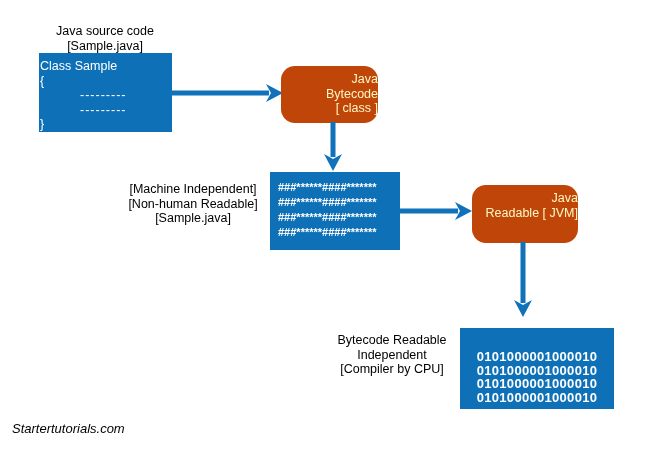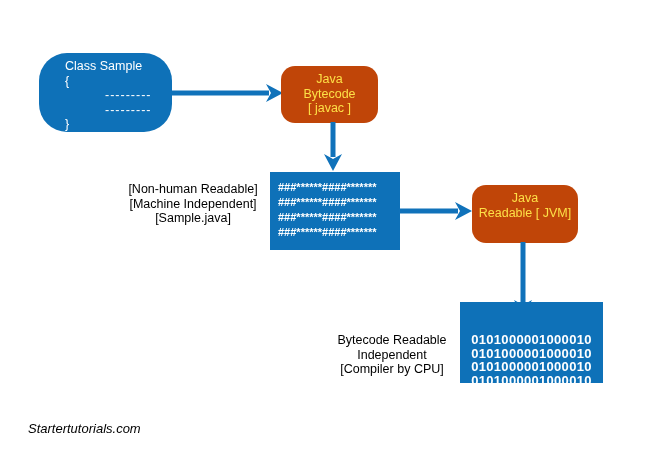--- a/index.html
+++ b/index.html
@@ -27,23 +27,23 @@
     line-height:14.5px;
     text-align:center;
     white-space:nowrap;
   }
   .bluebox{
     background:var(--blue);
     color:#fff;
   }
   .orangebox{
     background:var(--orange);
-    color:#fde047;
+    color:#fef9c3;
     border-radius:14px;
-    text-align:center;
+    text-align:right;
     font-size:12.5px;
     line-height:14.5px;
   }
   .srcline{font-size:12.5px;line-height:14.6px;white-space:pre;}
   .srcline.indent{padding-left:40px;letter-spacing:1px;}
   .codeline{
     font-weight:bold;
     font-size:11px;
     line-height:15px;
     white-space:nowrap;
@@ -63,48 +63,52 @@
     font-style:italic;
     color:var(--ink);
     white-space:nowrap;
   }
 </style>
 </head>
 <body>
 
 <div class="canvas">
 
+  <div class="abs label" style="left:30px;top:24px;width:150px;">
+    <div>Java source code</div>
+    <div>[Sample.java]</div>
+  </div>
 
-  <div class="abs bluebox" style="left:39px;top:53px;width:133px;height:79px;padding:6px 0 0 26px;border-radius:28px;">
+  <div class="abs bluebox" style="left:39px;top:53px;width:133px;height:79px;padding:6px 0 0 1px;">
     <div class="srcline">Class Sample</div>
     <div class="srcline">{</div>
     <div class="srcline indent">---------</div>
     <div class="srcline indent">---------</div>
     <div class="srcline">}</div>
   </div>
 
   <svg class="abs" style="left:170px;top:83px;" width="114" height="20">
     <line class="arrow-line" x1="0" y1="10" x2="99" y2="10"></line>
     <polygon class="arrow-head" points="96,1 113,10 96,19 101,10"></polygon>
   </svg>
 
   <div class="abs orangebox" style="left:281px;top:66px;width:97px;height:57px;padding-top:6px;">
     <div>Java</div>
     <div>Bytecode</div>
-    <div>[ javac ]</div>
+    <div>[ class ]</div>
   </div>
 
   <svg class="abs" style="left:323px;top:122px;" width="20" height="50">
     <line class="arrow-line" x1="10" y1="0" x2="10" y2="35"></line>
     <polygon class="arrow-head" points="1,32 10,49 19,32 10,37"></polygon>
   </svg>
 
   <div class="abs label" style="left:118px;top:182px;width:150px;">
+    <div>[Machine Independent]</div>
     <div>[Non-human Readable]</div>
-    <div>[Machine Independent]</div>
     <div>[Sample.java]</div>
   </div>
 
   <div class="abs bluebox" style="left:270px;top:172px;width:130px;height:78px;padding:8px 0 0 8px;">
     <div class="codeline">###******####*******</div>
     <div class="codeline">###******####*******</div>
     <div class="codeline">###******####*******</div>
     <div class="codeline">###******####*******</div>
   </div>
 
@@ -122,22 +126,22 @@
     <line class="arrow-line" x1="10" y1="0" x2="10" y2="61"></line>
     <polygon class="arrow-head" points="1,58 10,75 19,58 10,63"></polygon>
   </svg>
 
   <div class="abs label" style="left:322px;top:333px;width:140px;">
     <div>Bytecode Readable</div>
     <div>Independent</div>
     <div>[Compiler by CPU]</div>
   </div>
 
-  <div class="abs bluebox" style="left:460px;top:302px;width:143px;height:81px;padding-top:31px;">
+  <div class="abs bluebox" style="left:460px;top:328px;width:154px;height:81px;padding-top:22px;">
     <div class="binline">0101000001000010</div>
     <div class="binline">0101000001000010</div>
     <div class="binline">0101000001000010</div>
     <div class="binline">0101000001000010</div>
   </div>
 
-  <div class="abs watermark" style="left:28px;top:421px;text-align:right;">Startertutorials.com</div>
+  <div class="abs watermark" style="left:12px;top:421px;text-align:right;">Startertutorials.com</div>
 
 </div>
 
 </body></html>

